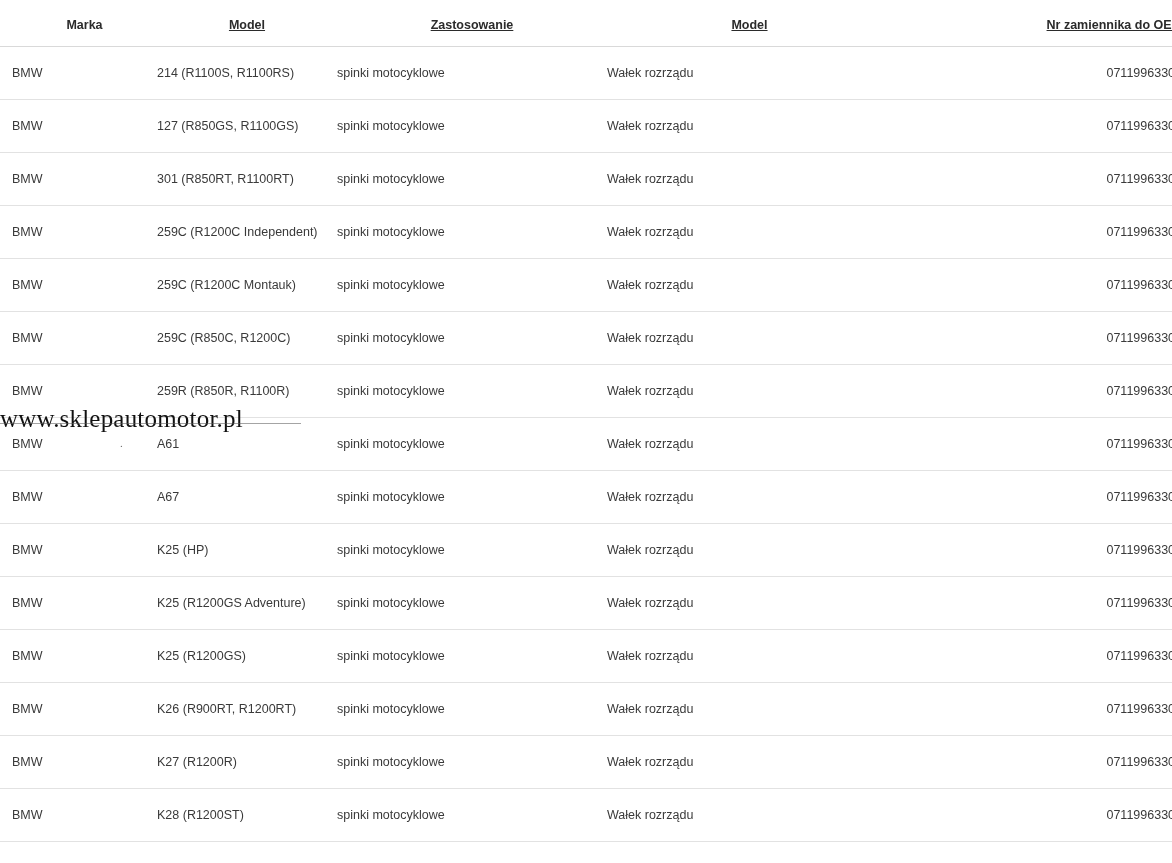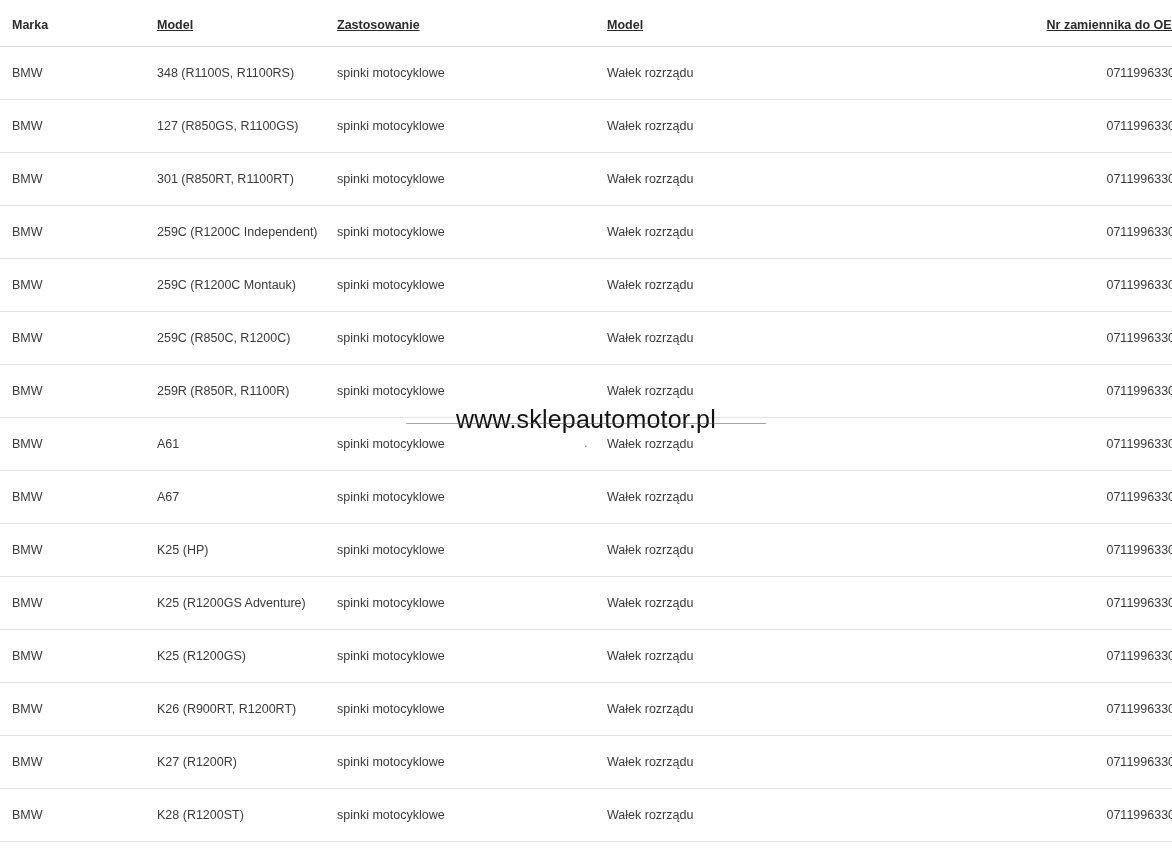--- a/index.html
+++ b/index.html
@@ -14,21 +14,21 @@
     color: #333333;
     position: relative;
     overflow: hidden;
   }
   .fitment-table {
     width: 1172px;
     border-collapse: collapse;
     table-layout: fixed;
   }
   .fitment-table th {
-    text-align: left;
+    text-align: center;
     font-size: 12.5px;
     font-weight: bold;
     color: #2b2b2b;
     padding: 0 0 14px 0;
     vertical-align: top;
     border-bottom: 1px solid #d9d9d9;
   }
   .fitment-table td {
     font-size: 12.5px;
     font-weight: normal;
@@ -45,22 +45,22 @@
   th.c2, td.c2 { width: 270px; }
   th.c3, td.c3 { width: 285px; }
   th.c4, td.c4 { width: 290px; text-align: right; padding-right: 12px; }
   thead th.c0 { padding-top: 18px; }
   thead th.c1, thead th.c2, thead th.c3, thead th.c4 { padding-top: 18px; text-decoration: underline; }
   .watermark {
     position: absolute;
     left: 0;
     top: 405px;
     width: 1172px;
-    text-align: center;
-    font-family: Liberation Sans, sans-serif;
+    text-align: left;
+    font-family: Liberation Serif, serif;
     font-size: 25px;
     color: #111111;
     letter-spacing: 0.2px;
     pointer-events: none;
   }
   .watermark .wm-text {
     display: inline-block;
     position: relative;
   }
   .watermark .wm-rule {
@@ -91,21 +91,21 @@
       <th class="c0">Marka</th>
       <th class="c1">Model</th>
       <th class="c2">Zastosowanie</th>
       <th class="c3">Model</th>
       <th class="c4">Nr zamiennika do OEM</th>
     </tr>
   </thead>
   <tbody>
     <tr>
       <td class="c0">BMW</td>
-      <td class="c1">348 (R1100S, R1100RS)</td>
+      <td class="c1">214 (R1100S, R1100RS)</td>
       <td class="c2">spinki motocyklowe</td>
       <td class="c3">Wałek rozrządu</td>
       <td class="c4">07119963308</td>
     </tr>
     <tr>
       <td class="c0">BMW</td>
       <td class="c1">127 (R850GS, R1100GS)</td>
       <td class="c2">spinki motocyklowe</td>
       <td class="c3">Wałek rozrządu</td>
       <td class="c4">07119963308</td>

